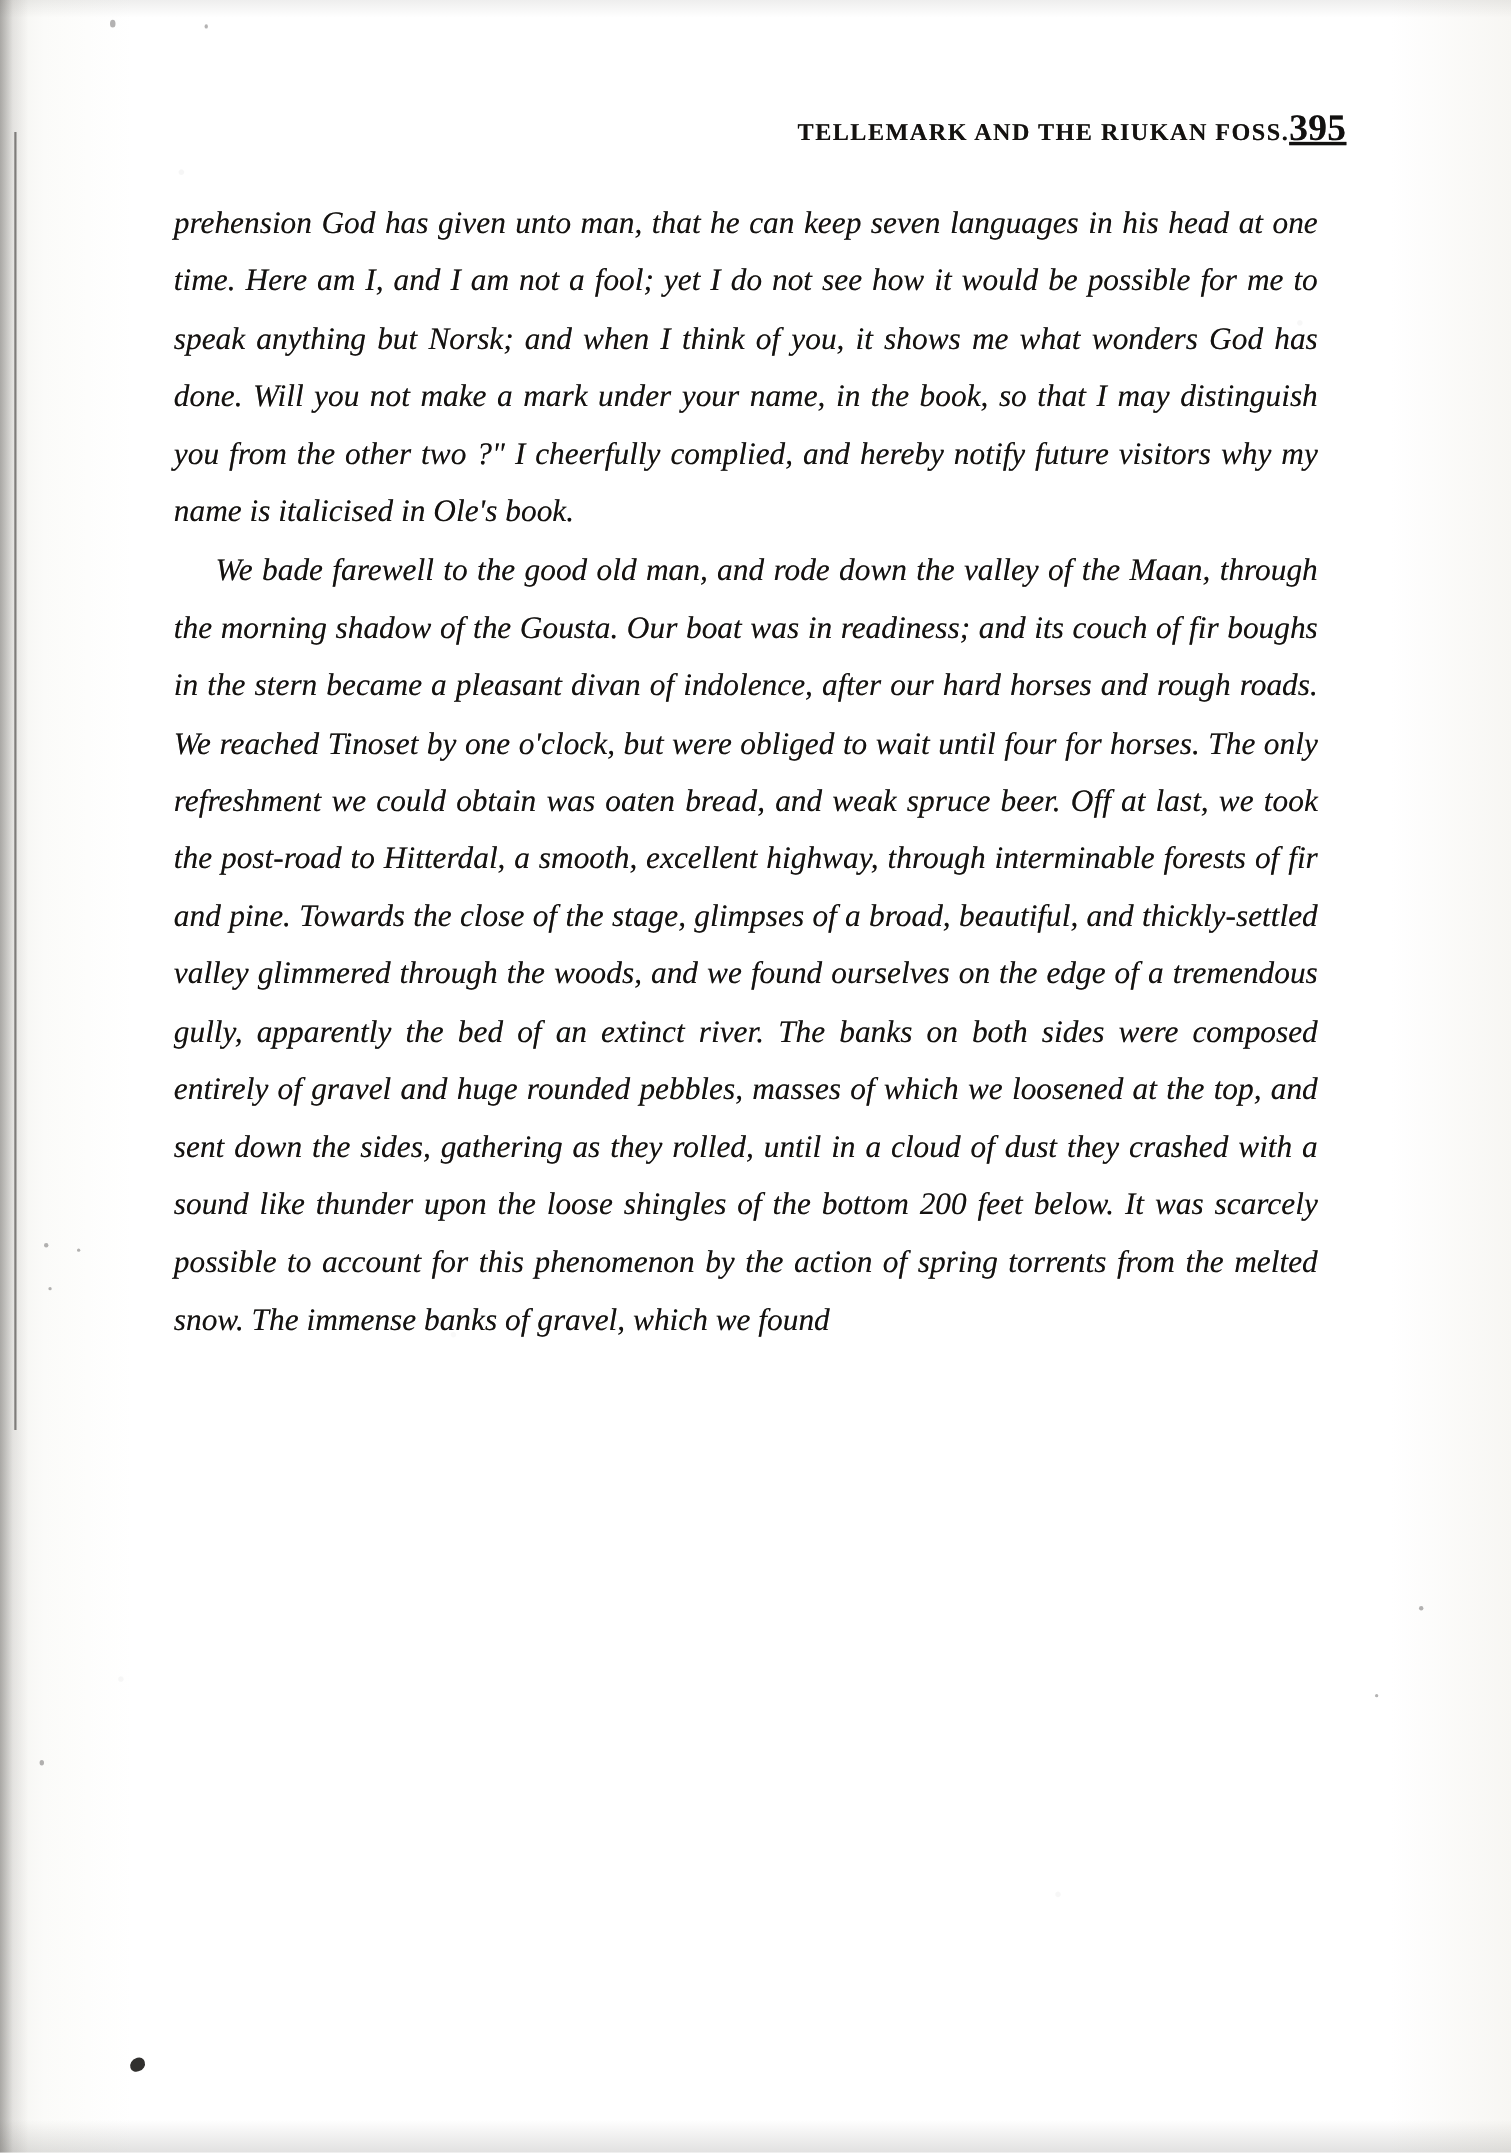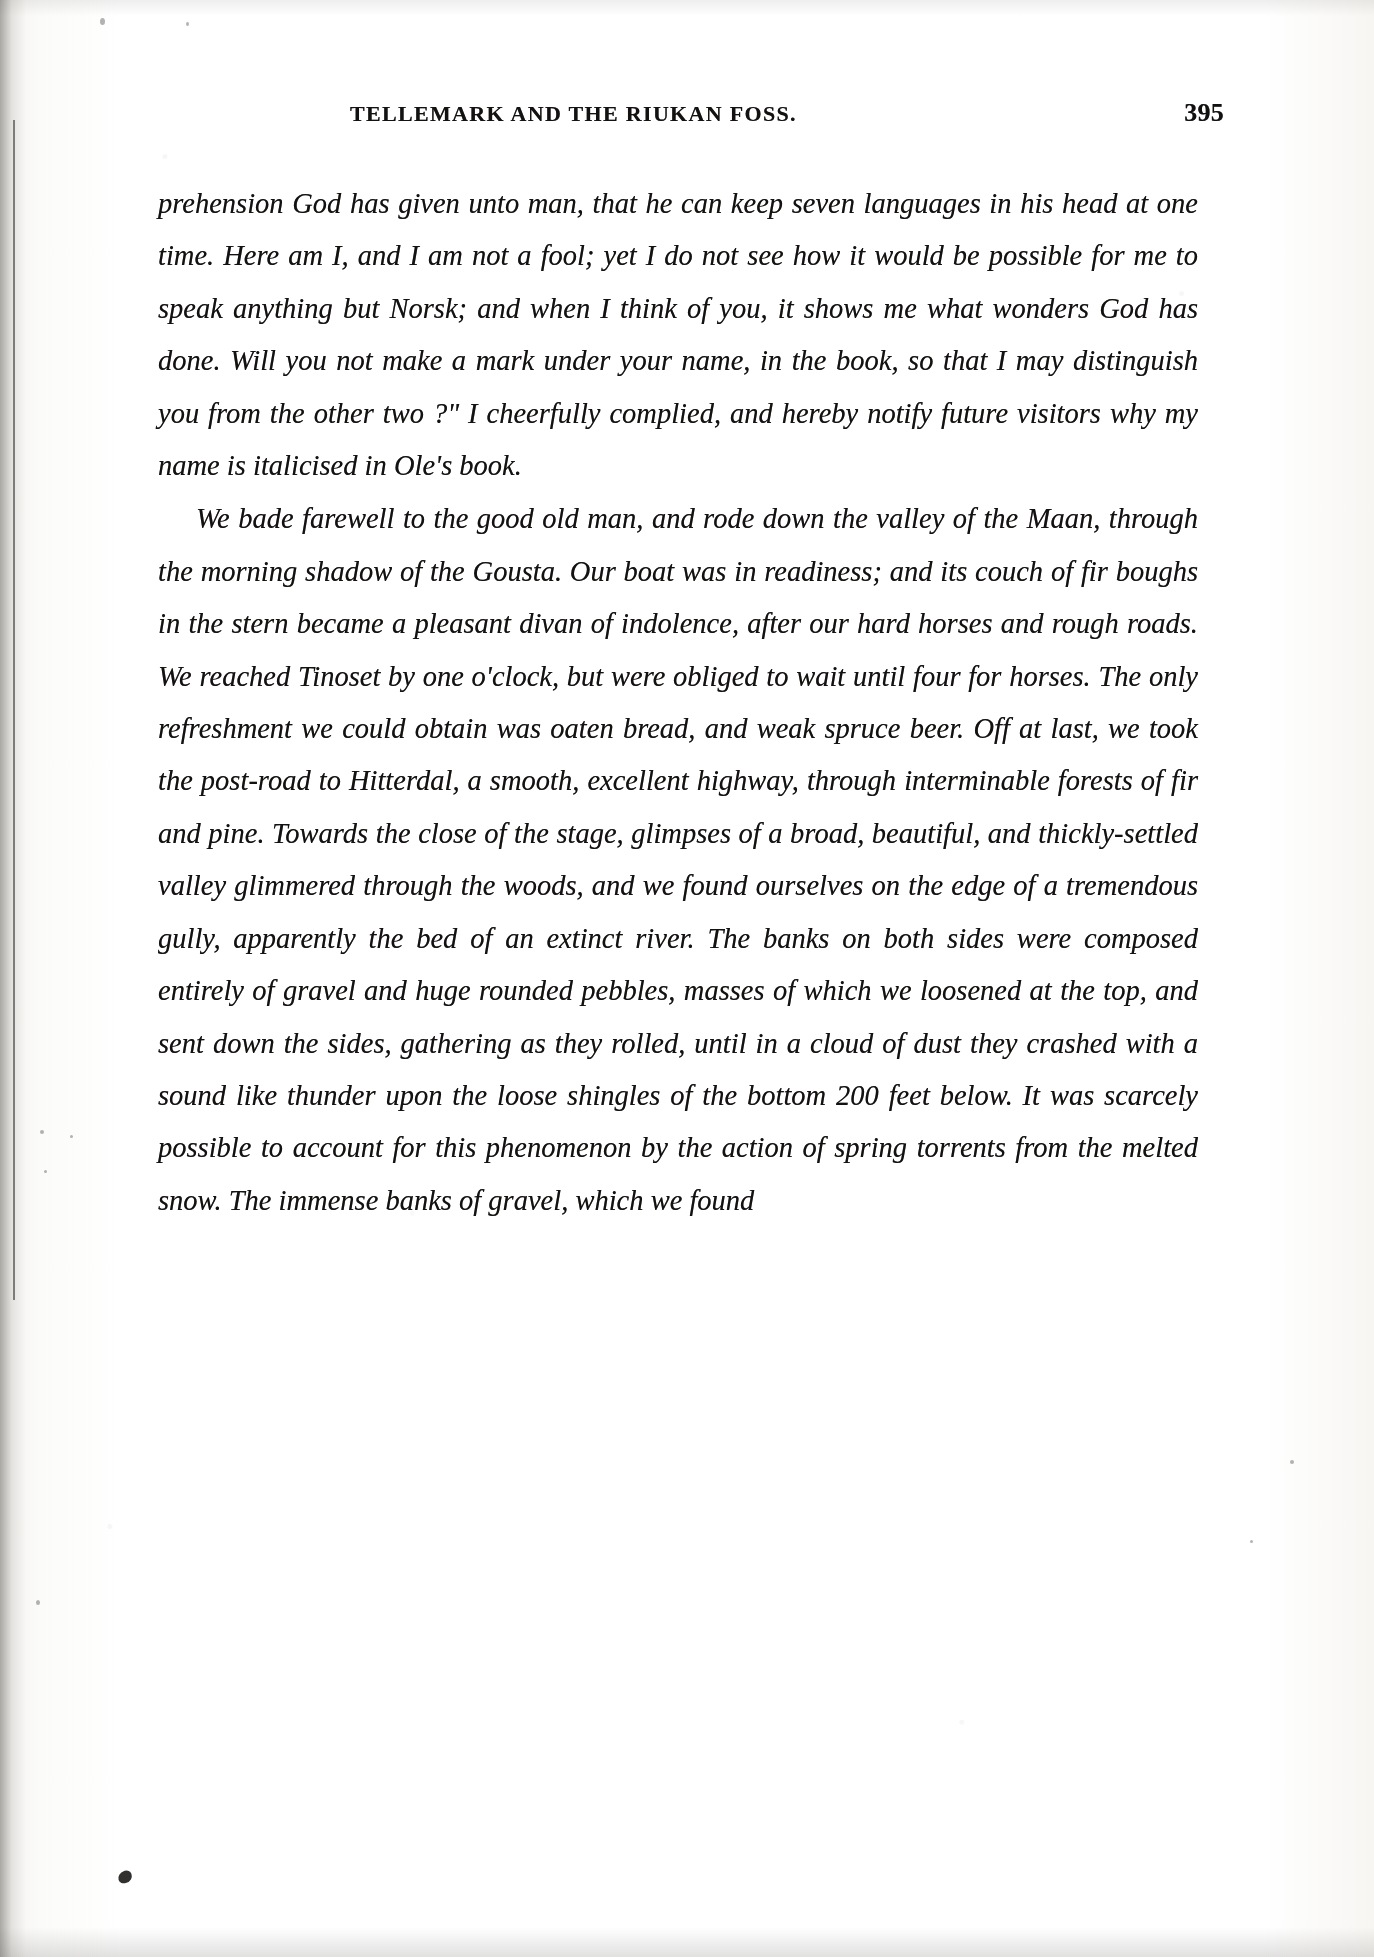--- a/index.html
+++ b/index.html
@@ -57,35 +57,36 @@
   }
 
   
   .header {
     position: absolute;
     left: 160px;
     right: 150px;
     top: 98px;
     display: flex;
     align-items: baseline;
-    justify-content: space-between;
+    justify-content: flex-end;
   }
   .running-head {
     font-variant: small-caps;
     font-weight: bold;
     letter-spacing: 0.06em;
     font-size: 22px;
     color: #141210;
     margin-left: 190px;
   }
   .folio {
-    font-size: 26px;
+    font-size: 34px;
     font-weight: bold;
     color: #121110;
     letter-spacing: 0.01em;
+    text-decoration: underline;
   }
 
   
   .textblock {
     position: absolute;
     left: 158px;
     top: 178px;
     width: 1040px;
     color: #141210;
     font-size: 28.5px;

